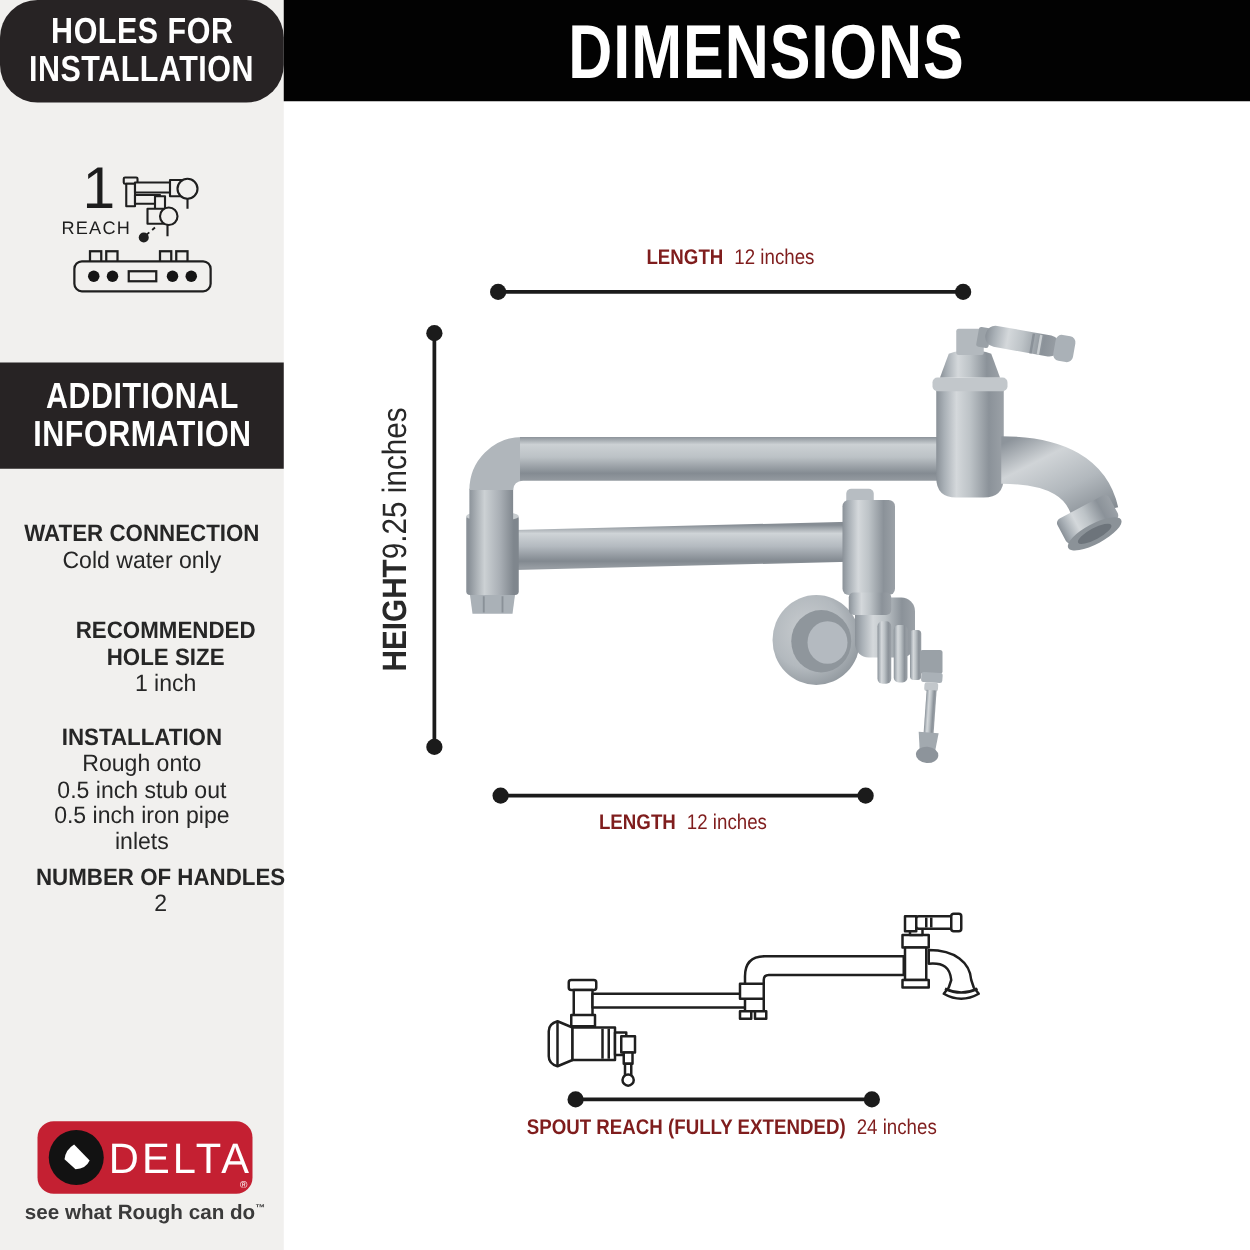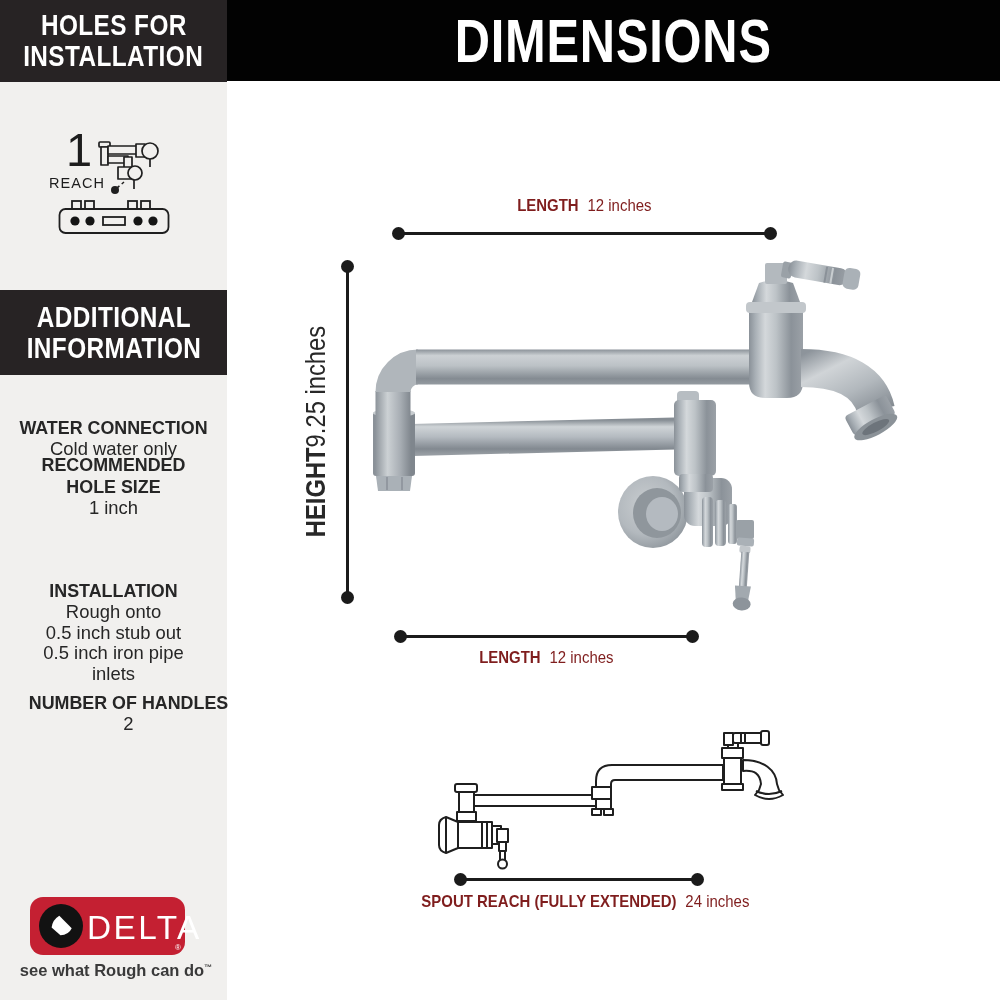--- a/index.html
+++ b/index.html
@@ -3,35 +3,35 @@
 <meta charset="utf-8">
 <style>
   html,body { margin:0; padding:0; }
   body { width:1000px; height:1000px; background:#ffffff; font-family:"Liberation Sans", sans-serif; }
   .stage { position:relative; width:1000px; height:1000px; background:#ffffff; color:#231f20; overflow:hidden; }
 
   
   .sidebar { position:absolute; left:0; top:0; width:227px; height:1000px; background:#f1f0ee; }
   .side-bar { position:absolute; left:0; width:227px; background:#272324; color:#ffffff;
               display:flex; flex-direction:column; align-items:center; justify-content:center; text-align:center; }
-  .side-bar.holes { top:0; height:82px; }
+  .side-bar.holes { top:0; height:82px;border-radius:30px; }
   .side-bar.additional { top:290px; height:85px; }
   .side-bar .bar-line { font-weight:700; font-size:29px; line-height:31px; letter-spacing:.5px;
                         transform:scaleX(.84); white-space:nowrap; }
 
   .hole-count { position:absolute; left:66px; top:126px; font-size:47px; font-weight:400; color:#1d1d1d; line-height:47px; }
   .hole-label { position:absolute; left:48px; top:175px; width:58px; text-align:center; font-size:14.5px; letter-spacing:1px; color:#1d1d1d; }
 
   .icon-svg { position:absolute; }
 
   .info { position:absolute; left:0; width:227px; text-align:center; color:#262626; }
   .info .t { font-weight:700; font-size:19px; line-height:22px; transform:scaleX(.94); white-space:nowrap; }
   .info .l { font-weight:400; font-size:19px; line-height:20.5px; transform:scaleX(.97); white-space:nowrap; }
 
-  .logo { position:absolute; left:30px; top:897px; width:155px; height:58px; background:#c42032; border-radius:13px; }
+  .logo { position:absolute; left:30px; top:897px; width:172px; height:58px; background:#c42032; border-radius:13px; }
   .logo-circle { position:absolute; left:9px; top:7px; width:44px; height:44px; background:#121212; border-radius:50%;
                  display:flex; align-items:center; justify-content:center; }
   .logo-text { position:absolute; left:57px; top:11px; font-size:34px; letter-spacing:2.5px; color:#ffffff; font-weight:400; transform:scaleX(.98); transform-origin:left; }
   .logo-reg { position:absolute; right:4px; bottom:3px; font-size:8px; color:#ffffff; }
   .tagline { position:absolute; left:0; top:961px; width:232px; text-align:center; font-size:16.5px; font-weight:700; color:#3a3a3a; }
   .tagline .tm { font-size:8px; vertical-align:super; }
 
   
   .main-bar { position:absolute; left:227px; top:0; width:773px; height:81px; background:#020202; color:#ffffff;
               display:flex; align-items:center; justify-content:center; }
@@ -99,21 +99,21 @@
     <div class="side-bar additional">
       <div class="bar-line">ADDITIONAL</div>
       <div class="bar-line">INFORMATION</div>
     </div>
 
     <div class="info" style="top:417px;">
       <div class="t">WATER CONNECTION</div>
       <div class="l">Cold water only</div>
     </div>
 
-    <div class="info" style="top:454px;">
+    <div class="info" style="top:494px;padding-left:19px;">
       <div class="t">RECOMMENDED</div>
       <div class="t">HOLE SIZE</div>
       <div class="l">1 inch</div>
     </div>
 
     <div class="info" style="top:580px;">
       <div class="t">INSTALLATION</div>
       <div class="l">Rough onto</div>
       <div class="l">0.5 inch stub out</div>
       <div class="l">0.5 inch iron pipe</div>

